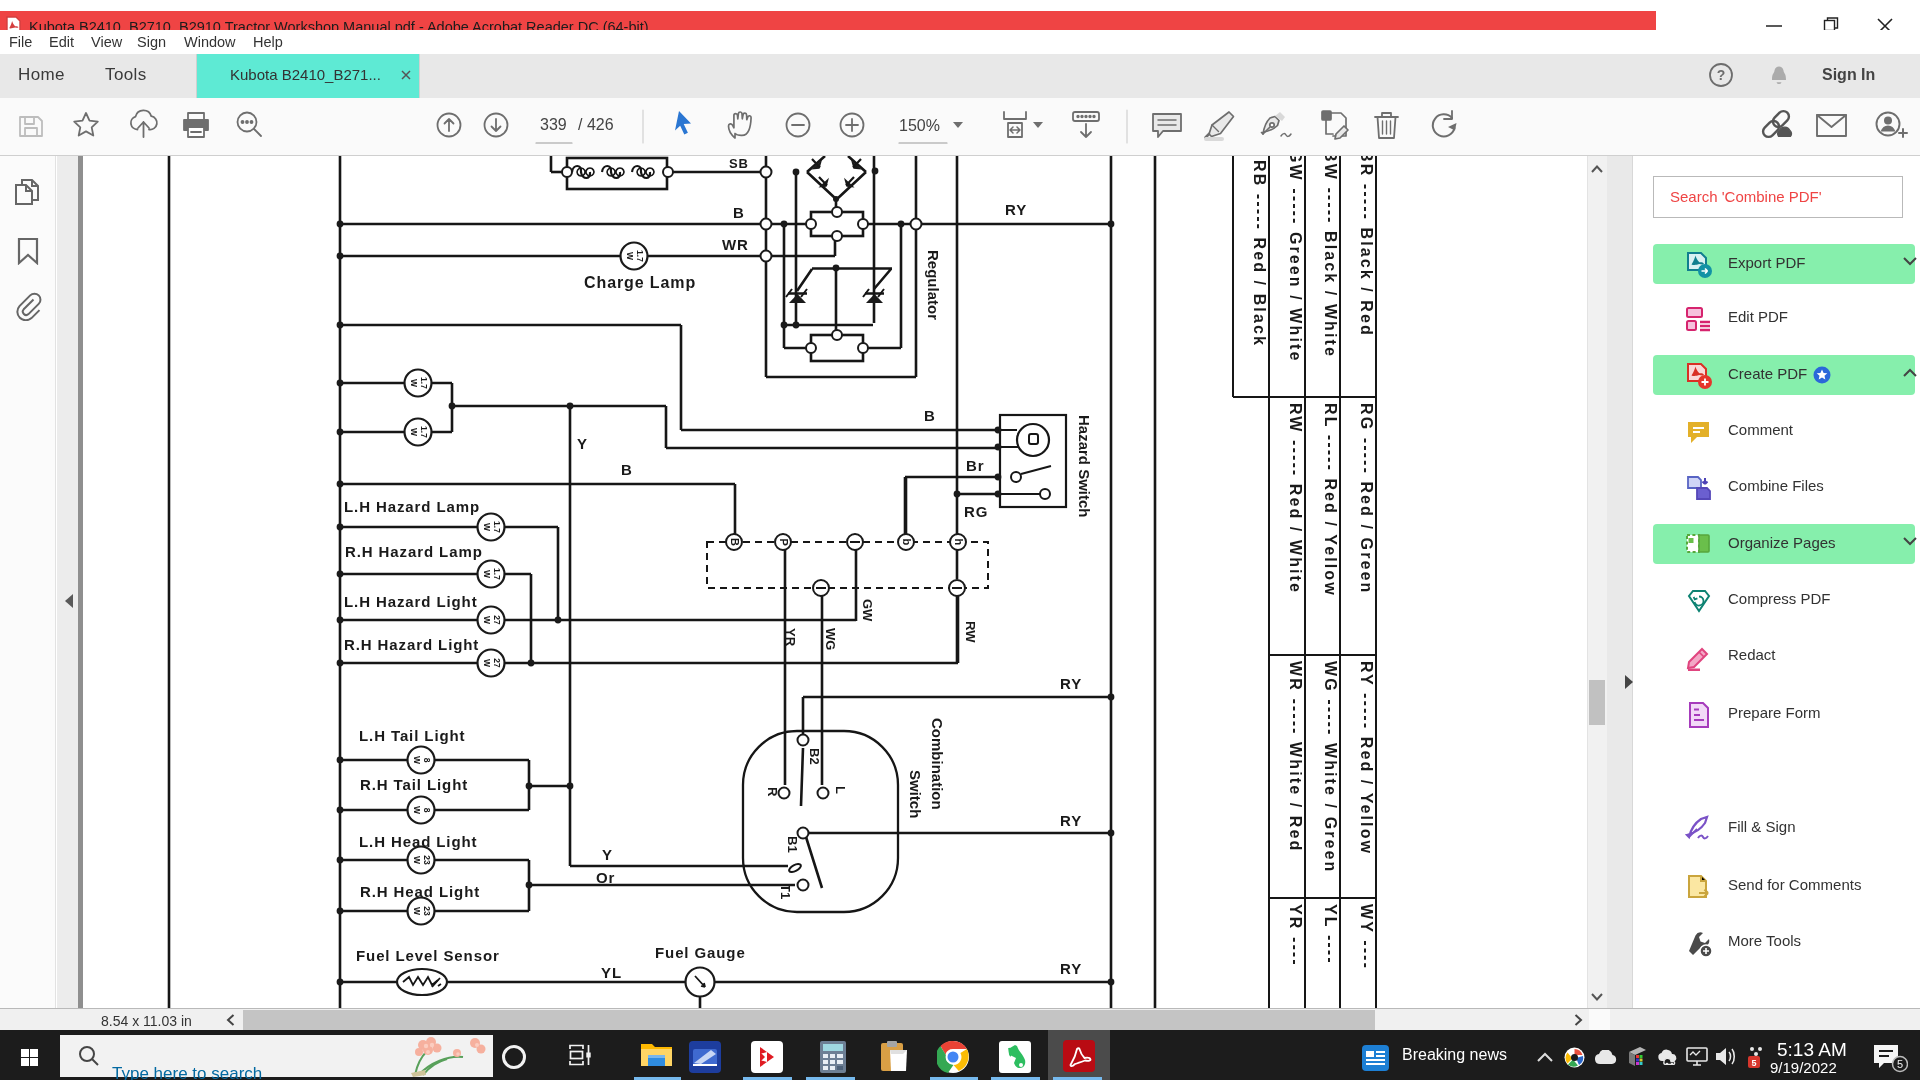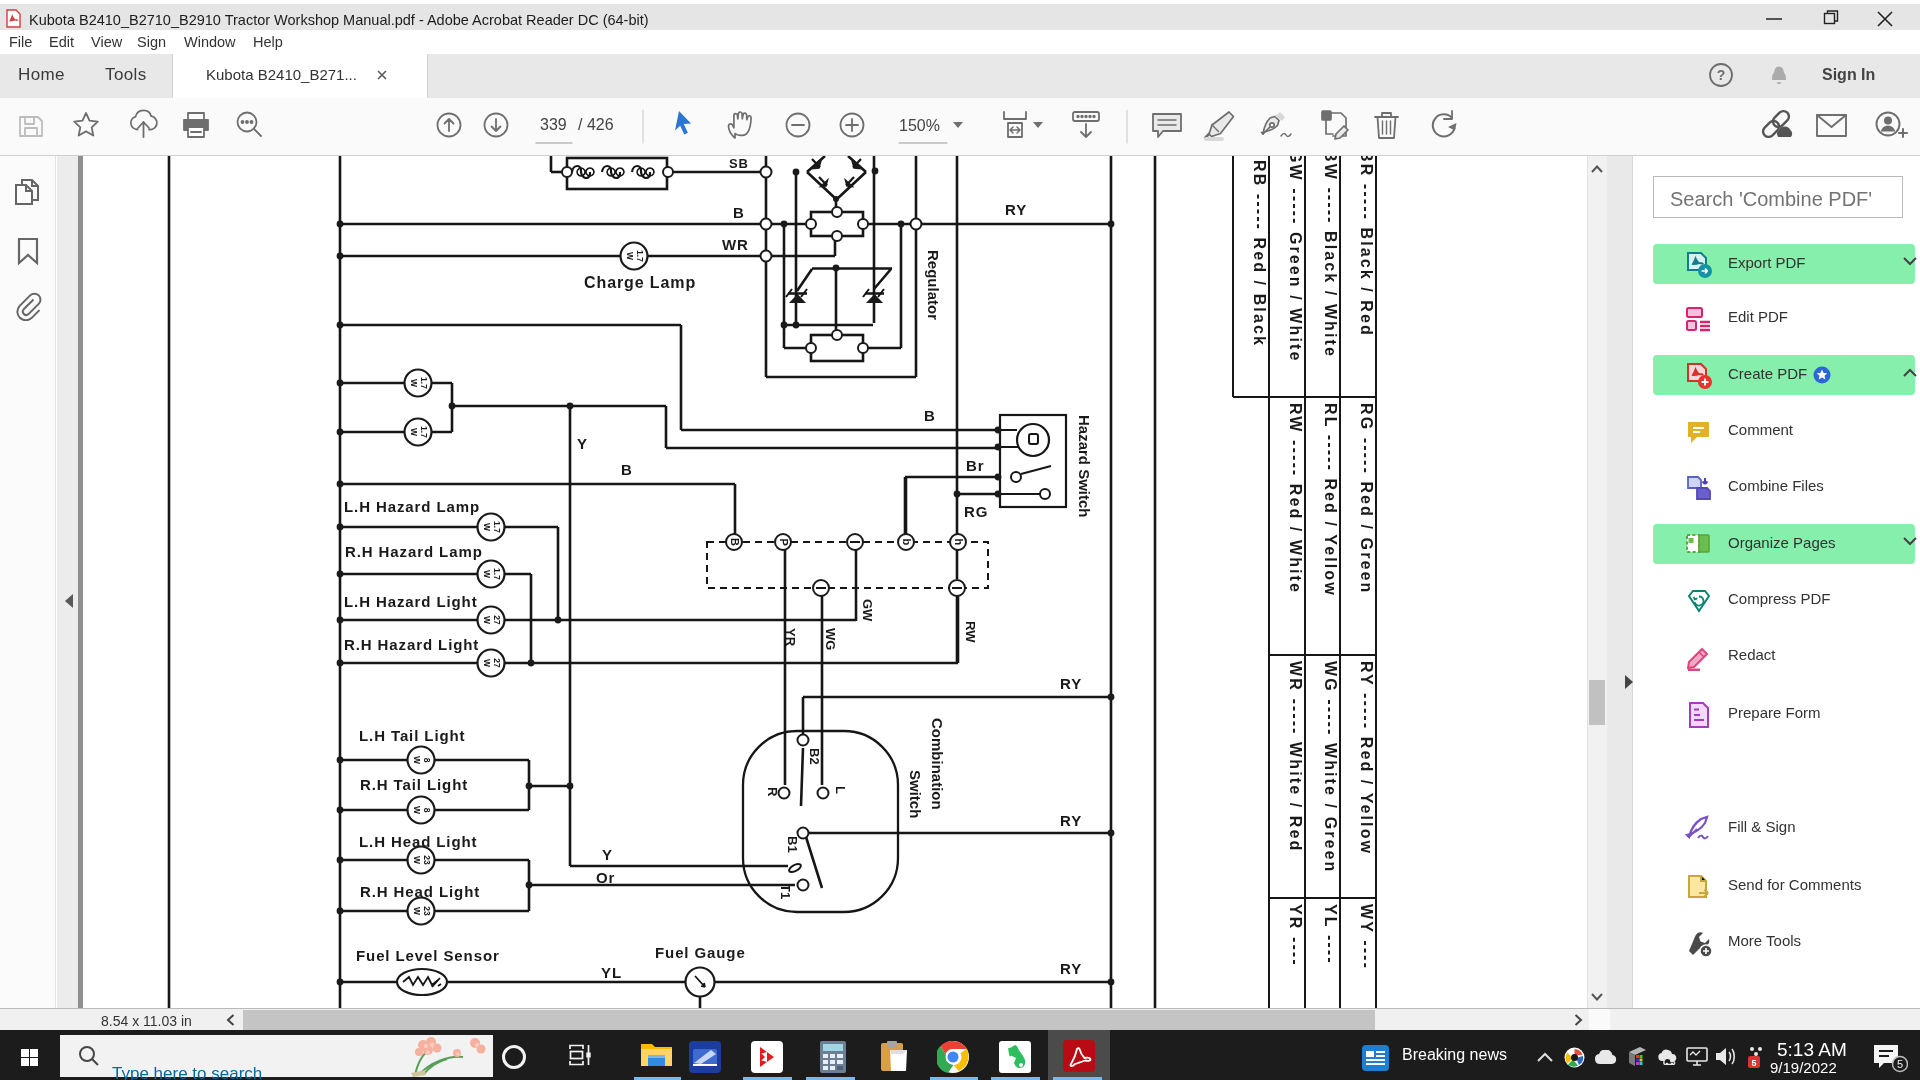--- a/index.html
+++ b/index.html
@@ -1,22 +1,22 @@
 <!DOCTYPE html>
 <html><head><meta charset="utf-8"><style>
 *{margin:0;padding:0;box-sizing:border-box}
 html,body{width:1920px;height:1080px;overflow:hidden;font-family:"Liberation Sans",sans-serif;background:#fff}
 .abs{position:absolute}
-#titlebar{position:absolute;left:0;top:4px;width:1920px;height:30px;background:#e5e5e5}
+#titlebar{position:absolute;left:0;top:11px;width:1656px;height:30px;background:#ef4444}
 #title{position:absolute;left:29px;top:8px;font-size:14.5px;color:#1c1c1c}
 #menubar{position:absolute;left:0;top:30px;width:1920px;height:24px;background:#fff}
 #menubar span{position:absolute;top:4px;font-size:14.5px;color:#333}
 #tabbar{position:absolute;left:0;top:54px;width:1920px;height:44px;background:#e8e8e8}
 #tabbar .tab{position:absolute;font-size:17px;color:#3a3a3a;top:11px;letter-spacing:0.4px}
-#activetab{position:absolute;left:172px;top:0;width:256px;height:44px;background:#ffffff;border-left:1px solid #d0d0d0;border-right:1px solid #d0d0d0}
+#activetab{position:absolute;left:196px;top:0;width:224px;height:44px;background:#5eead4;border-left:1px solid #d0d0d0;border-right:1px solid #d0d0d0}
 #activetab span{position:absolute;left:33px;top:12px;font-size:15px;color:#333}
 #toolbar{position:absolute;left:0;top:98px;width:1920px;height:58px;background:#fafafa;border-bottom:1px solid #cfcfcf}
 #main{position:absolute;left:0;top:156px;width:1920px;height:852px;background:#fff}
 #sidebar{position:absolute;left:0;top:0;width:56px;height:852px;background:#fbfbfb;border-right:1px solid #e2e2e2}
 #gutter{position:absolute;left:57px;top:0;width:21px;height:852px;background:#ececec}
 #pageshadow{position:absolute;left:78px;top:0;width:5px;height:852px;background:#8f8f8f}
 #page{position:absolute;left:83px;top:0;width:1504px;height:852px;background:#fff}
 #vscroll{position:absolute;left:1587px;top:0;width:20px;height:852px;background:#f1f1f1;border-left:1px solid #e3e3e3}
 #vthumb{position:absolute;left:1589px;top:524px;width:16px;height:45px;background:#c1c1c1}
 #rgutter{position:absolute;left:1607px;top:0;width:25px;height:852px;background:#e9e9e9}
@@ -507,21 +507,21 @@
 <div id="vthumb"></div>
 <svg class="abs" style="left:1591px;top:8px" width="12" height="10" viewBox="0 0 12 10">
       <path d="M1 8l5-5.5L11 8" stroke="#555" stroke-width="2" fill="none"></path>
     </svg>
 <svg class="abs" style="left:1591px;top:836px" width="12" height="10" viewBox="0 0 12 10">
       <path d="M1 2l5 5.5L11 2" stroke="#555" stroke-width="2" fill="none"></path>
     </svg>
 <div id="rgutter"></div>
 <div id="panel">
 <div class="abs" style="left:20px;top:20px;width:250px;height:42px;border:1px solid #b9b9b9;background:#fff">
-<span class="abs" style="left:16px;top:11px;font-size:20px;color:#737373">Search 'Combine PDF'</span>
+<span class="abs" style="left:16px;top:11px;font-size:15px;color:#ef4444">Search 'Combine PDF'</span>
 </div>
 <div class="pitem grayrow" style="top:88px">
         <svg class="ic" width="28" height="28" viewBox="0 0 28 28">
           <path d="M3 2h13l5 5v12H3z" fill="#d9f0f2" stroke="#117e8f" stroke-width="2"></path>
           <path d="M6.5 13.5c2.5-4 3.5-7 3.9-9 .7 2.3 2 4.8 4 6.8 1.6-.3 3.9 0 4.4 1.1.3 1.2-2 1.2-4.4.7-2.3.8-5.6 1.4-7.9.4z" fill="#117e8f"></path>
           <circle cx="20" cy="20" r="7" fill="#1292a5"></circle>
           <path d="M16.5 20h6m0 0l-2.5-2.5m2.5 2.5l-2.5 2.5" stroke="#fff" stroke-width="1.7" fill="none"></path>
         </svg>
         <span class="lab">Export PDF</span>
 <svg class="chev" width="14" height="9" viewBox="0 0 14 9">

